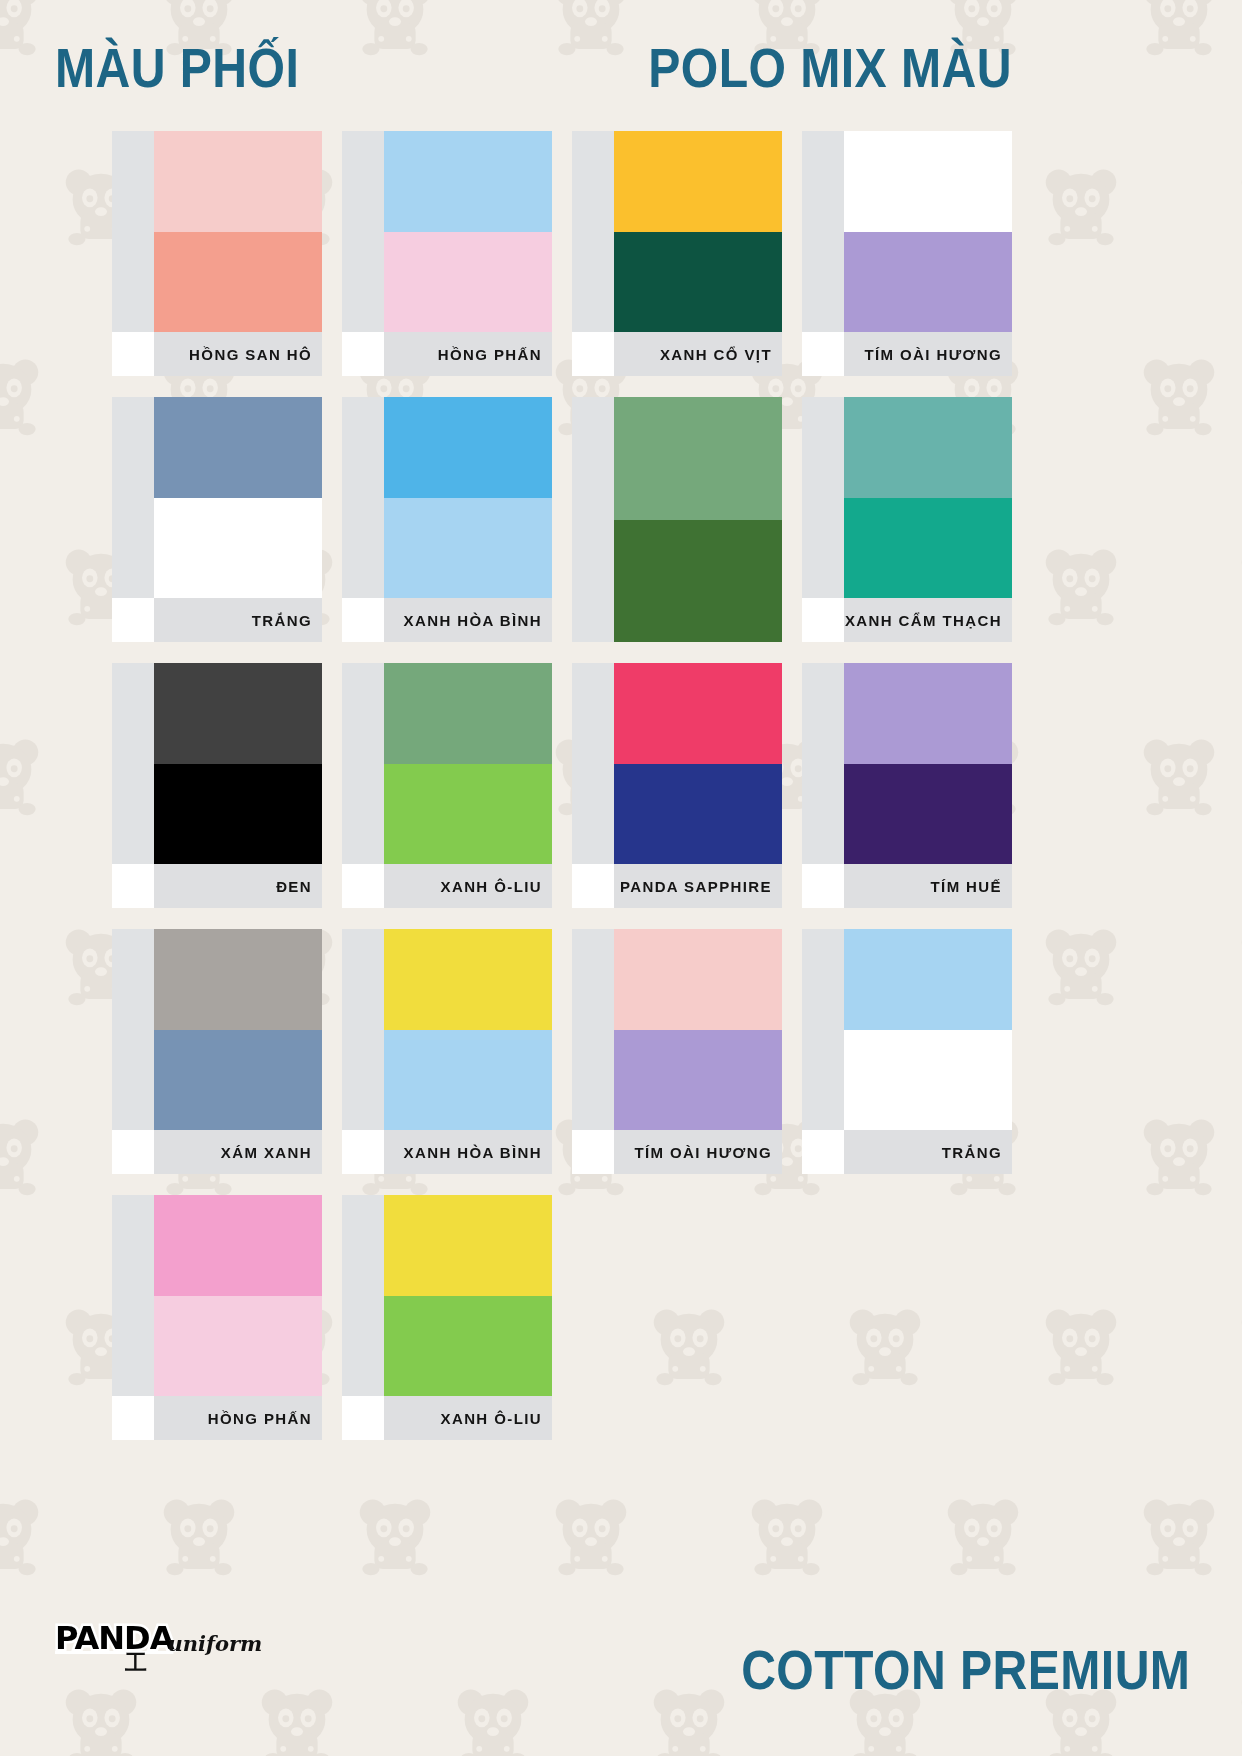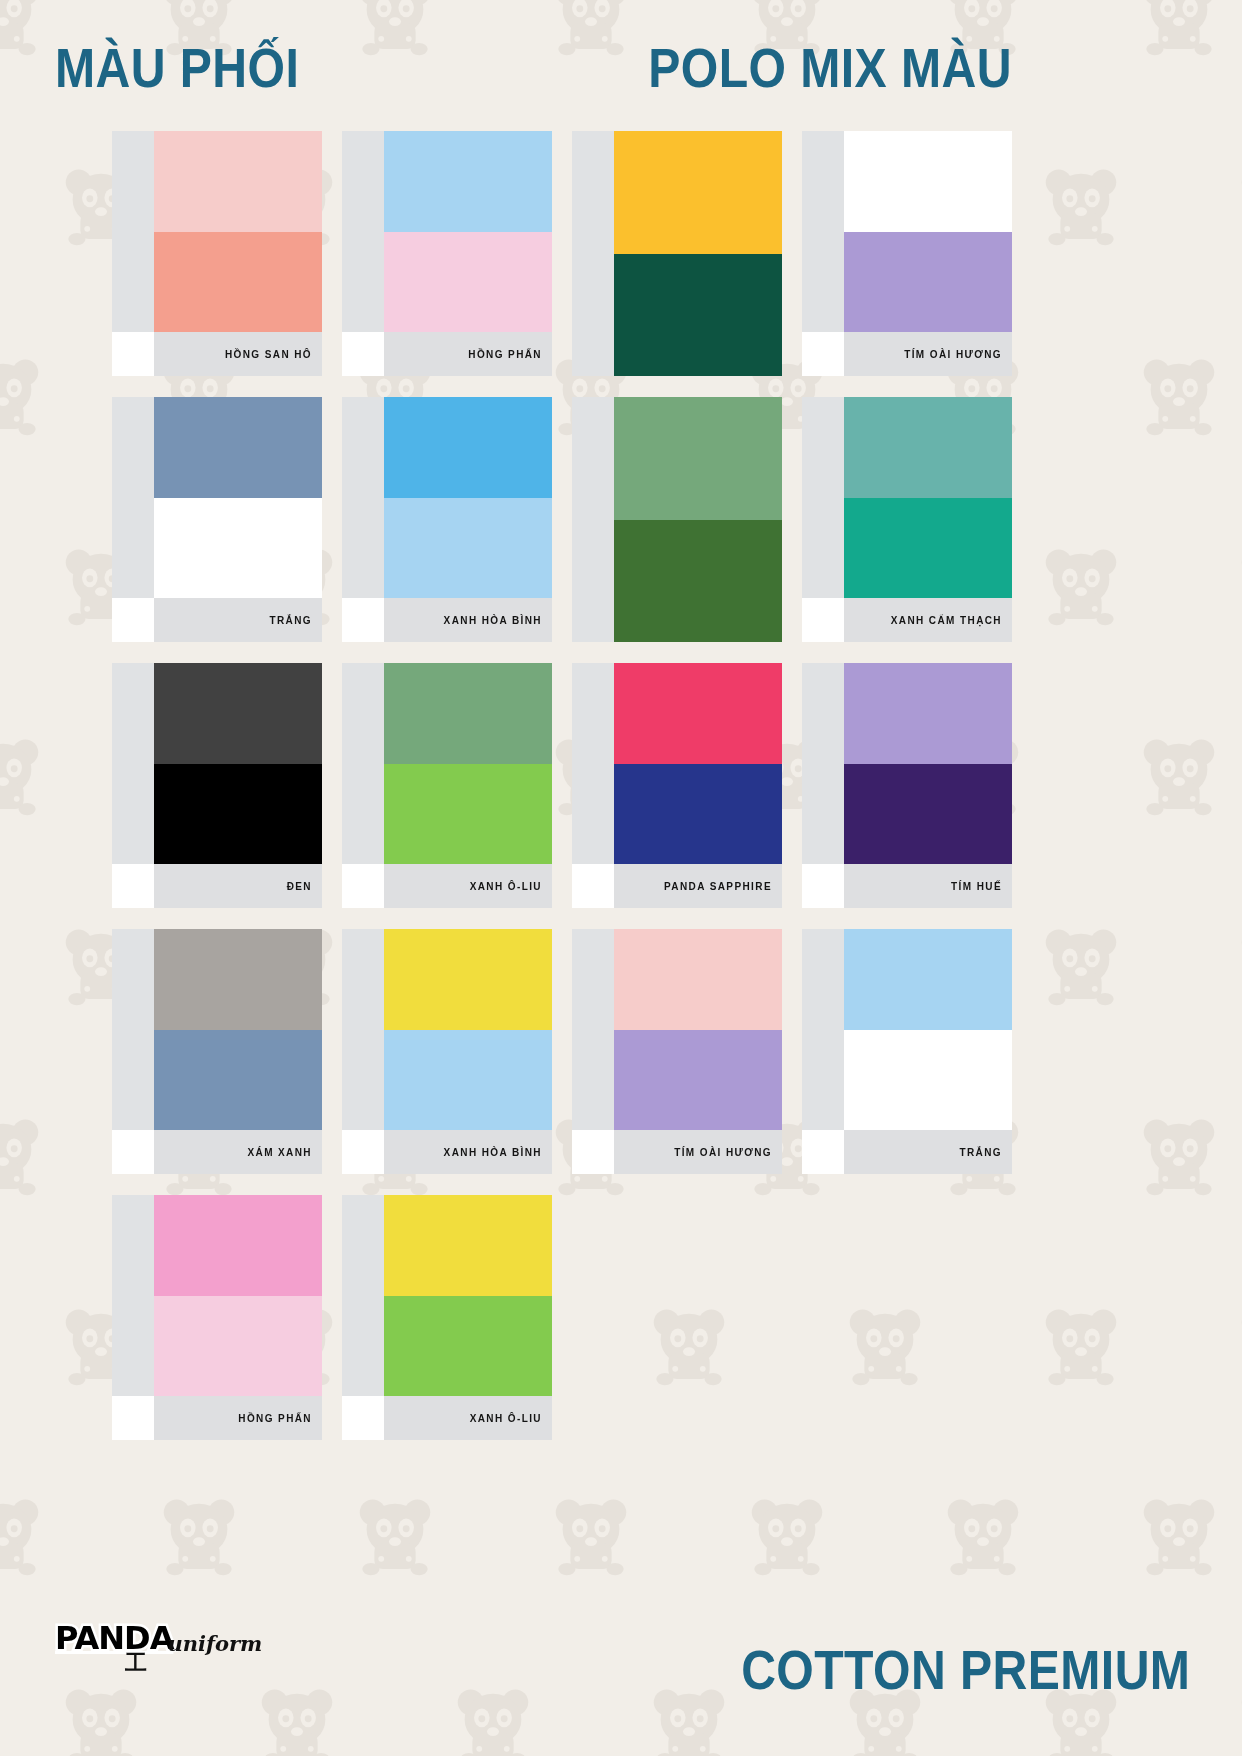--- a/index.html
+++ b/index.html
@@ -115,21 +115,21 @@
   }
   .footer-strip {
     flex: 1 1 auto;
     background: #dedfe1;
     display: flex;
     align-items: center;
     justify-content: flex-end;
     padding-right: 10px;
   }
   .footer-label {
-    font-size: 10px;
+    font-size: 15px;
     font-weight: 700;
     letter-spacing: 1.4px;
     color: #141414;
     white-space: nowrap;
   }
 
   
   .poster-footer {
     position: absolute;
     bottom: 0; left: 0;
@@ -1842,20 +1842,26 @@
       </div>
     </div>
     <div class="swatch-card">
       <div class="card-body">
         <div class="card-side"></div>
         <div class="card-colors">
           <div class="color-top" style="background: rgb(251, 192, 45);"></div>
           <div class="color-bottom" style="background: rgb(13, 84, 65);"></div>
         </div>
       </div>
+      <div class="card-footer">
+        <div class="footer-white"></div>
+        <div class="footer-strip">
+          <span class="footer-label">XANH CỔ VỊT</span>
+        </div>
+      </div>
     </div>
     <div class="swatch-card">
       <div class="card-body">
         <div class="card-side"></div>
         <div class="card-colors">
           <div class="color-top" style="background: rgb(255, 255, 255);"></div>
           <div class="color-bottom" style="background: rgb(171, 154, 212);"></div>
         </div>
       </div>
       <div class="card-footer">

